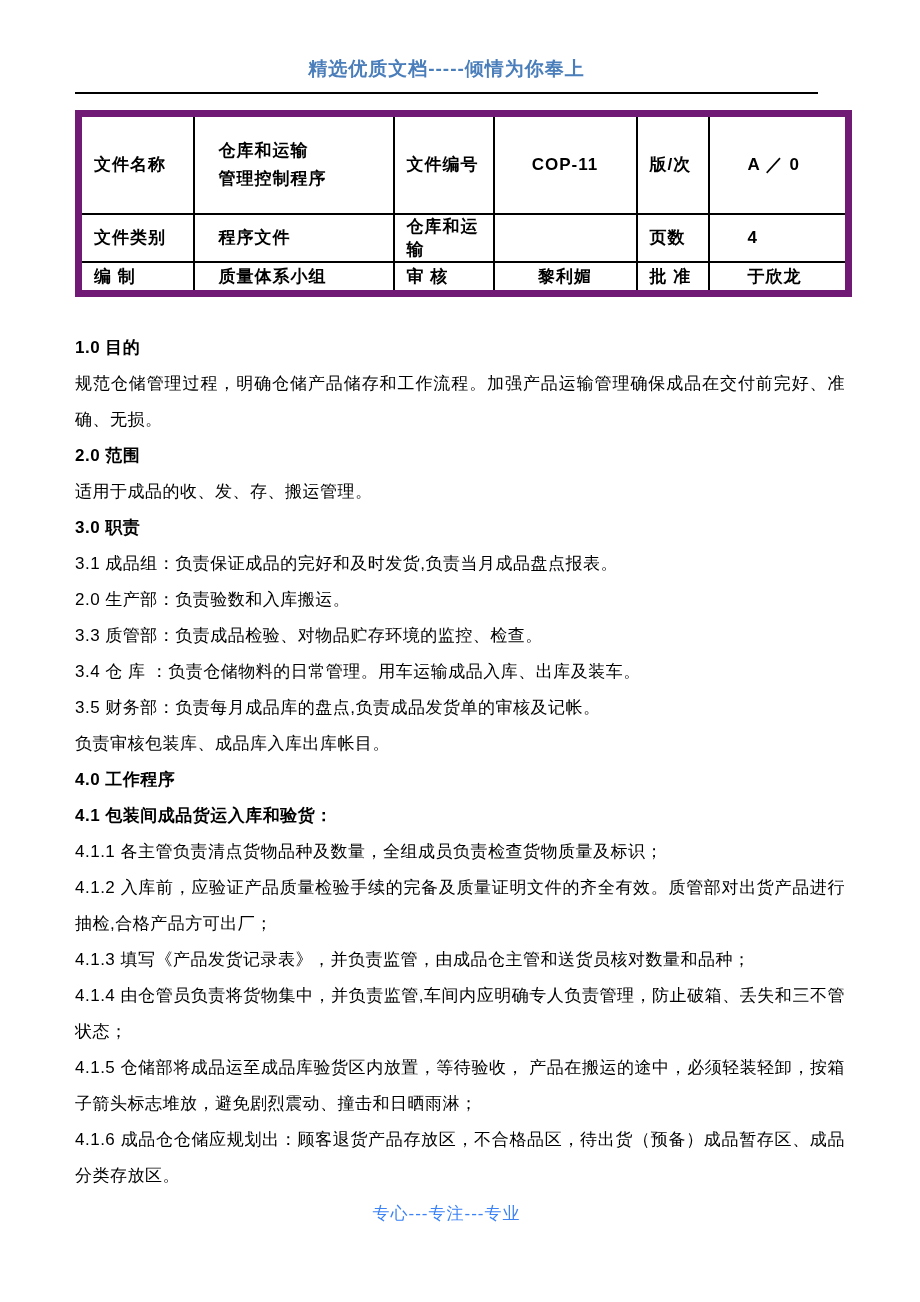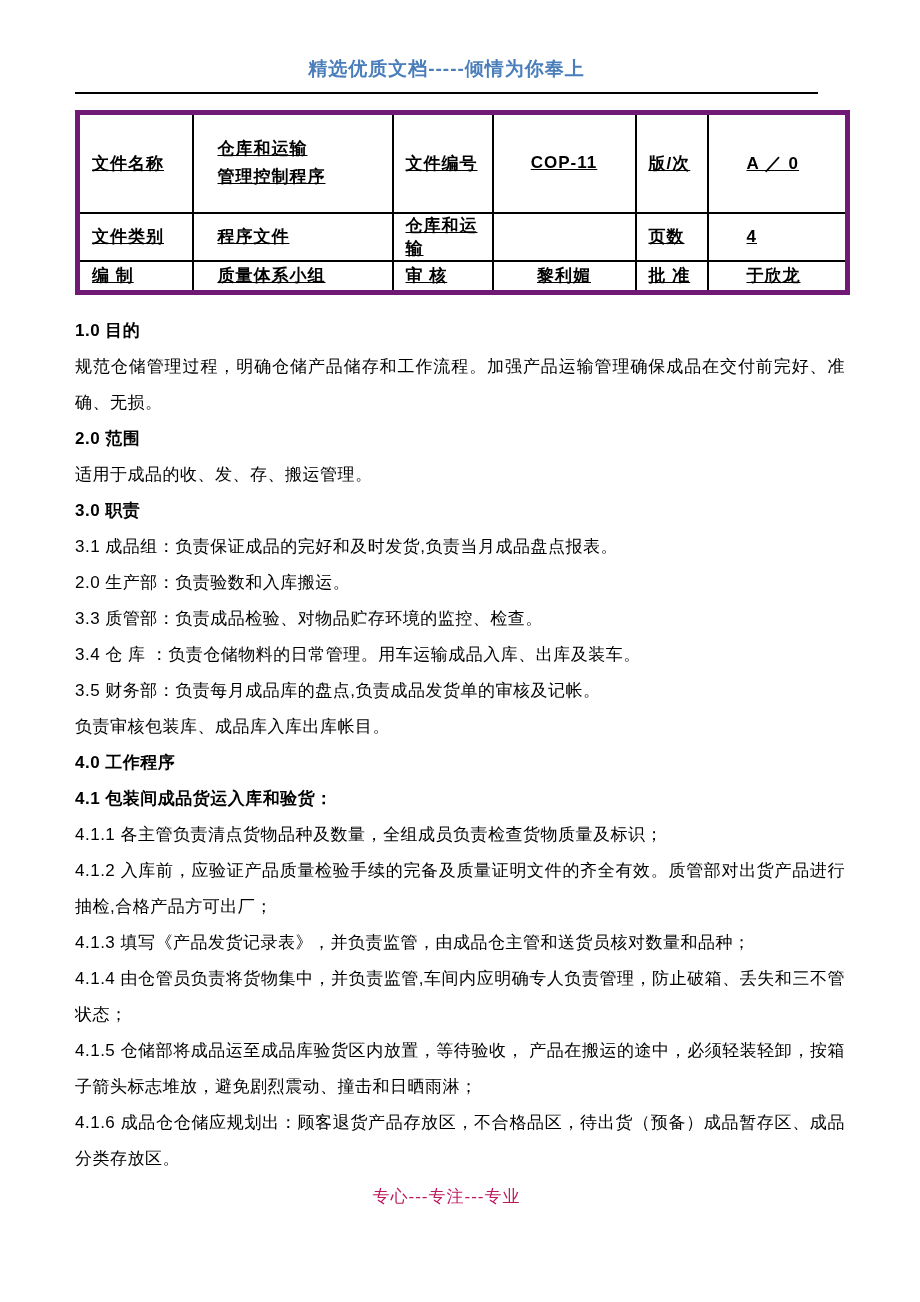--- a/index.html
+++ b/index.html
@@ -26,60 +26,59 @@
     line-height: 26px;
     letter-spacing: 1px;
   }
   .header-rule {
     border-bottom: 2px solid #000000;
     margin-top: 10px;
   }
   table.info-table {
     width: 770px;
     border-collapse: collapse;
-    border: 5px solid #701a75;
+    border: 7px solid #701a75;
     margin-top: 16px;
     table-layout: fixed;
-    text-decoration: underline;
   }
   table.info-table td {
     border: 2px solid #000000;
     font-size: 17px;
     font-weight: 700;
     vertical-align: middle;
     letter-spacing: 1px;
   }
   tr.r1 td { height: 100px; }
   tr.r2 td { height: 36px; }
   tr.r3 td { height: 32px; }
   td.lbl { padding-left: 12px; text-align: left; }
   td.v2  { padding-left: 24px; text-align: left; }
   td.vc  { text-align: center; margin-left: 24px; }
   td.v6  { padding-left: 38px; text-align: left; }
   td.pre { white-space: pre-line; line-height: 28px; }
   .body-text {
-    margin-top: 18px;
+    margin-top: 33px;
     width: 770px;
   }
   .body-text p {
     font-size: 17px;
     line-height: 36px;
     text-align: justify;
     letter-spacing: 0.5px;
     font-weight: 400;
   }
   .body-text p.h {
     font-weight: 700;
     text-align: left;
   }
   .page-footer {
     margin-top: 8px;
     text-align: center;
     font-size: 17px;
-    color: #be185d;
+    color: #3b82f6;
     letter-spacing: 1px;
   }
 </style>
 </head>
 <body>
 
 <div class="page">
 
   <div class="promo-header">精选优质文档-----倾情为你奉上</div>
   <div class="header-rule"></div>

